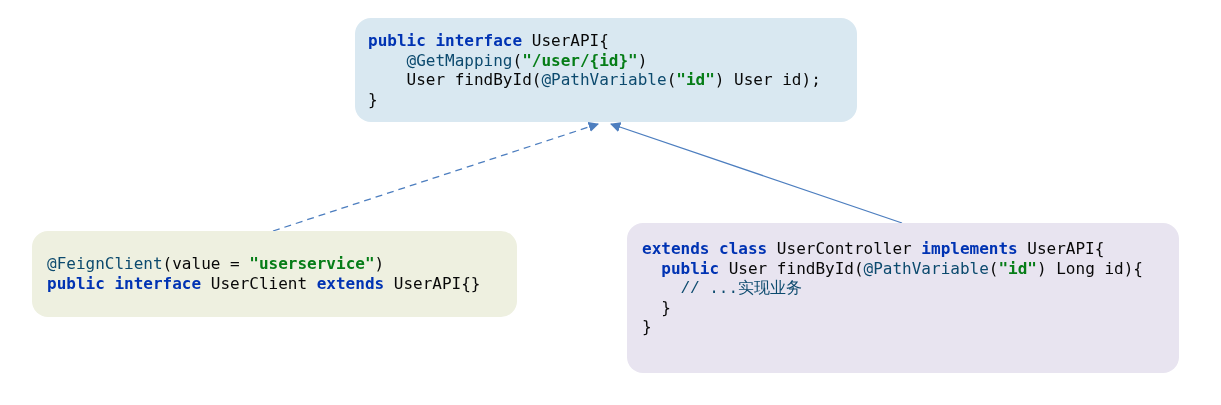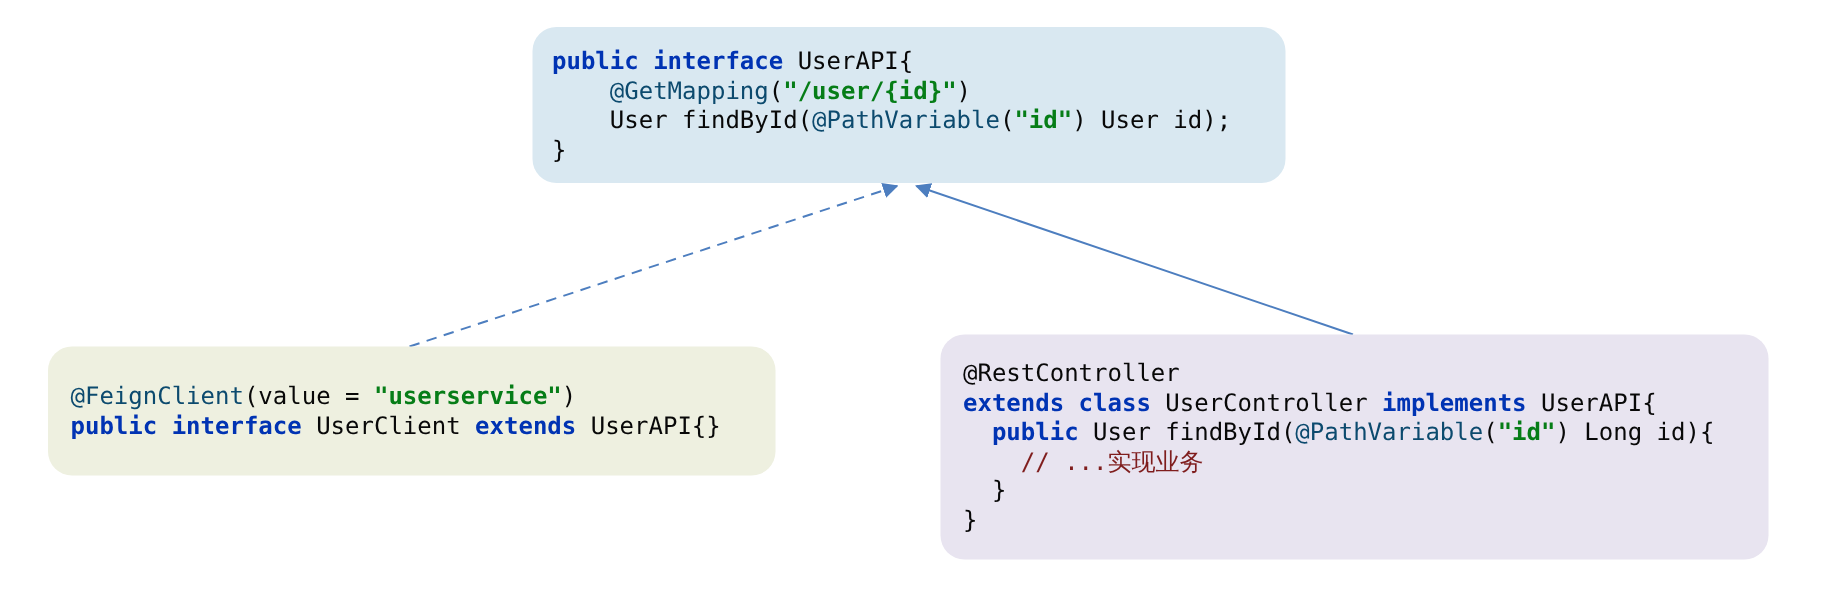--- a/index.html
+++ b/index.html
@@ -43,21 +43,21 @@
   .box-controller{
     left:627px; top:223px;
     width:552px; height:150px;
     padding:16px 15px;
     background:#e8e4f0;
   }
   .t-kw{color:#0033b3;font-weight:bold;}
   .t-ann{color:#0c4a6e;}
   .t-str{color:#067d17;font-weight:bold;}
   .t-plain{color:#080808;}
-  .t-com{color:#7f1d1d;}
+  .t-com{color:#0c4a6e;font-family:Liberation Mono, monospace;}
 </style>
 </head>
 <body>
 
 <div class="canvas">
 
   <svg class="arrow-layer" width="1221" height="405" viewBox="0 0 1221 405" xmlns="http://www.w3.org/2000/svg">
     <defs>
       <marker id="arrowhead" viewBox="0 0 10 10" refX="9" refY="5" markerWidth="8" markerHeight="8" orient="auto">
         <path d="M0,0 L10,5 L0,10 z" fill="#4d7ebf"></path>
@@ -73,21 +73,20 @@
       <div class="line"><span class="t-plain">    User findById(</span><span class="t-ann">@PathVariable</span><span class="t-plain">(</span><span class="t-str">"id"</span><span class="t-plain">) User id);</span></div>
       <div class="line"><span class="t-plain">}</span></div>
     </div>
 
   <div class="code-box box-client">
       <div class="line"><span class="t-ann">@FeignClient</span><span class="t-plain">(value = </span><span class="t-str">"userservice"</span><span class="t-plain">)</span></div>
       <div class="line"><span class="t-kw">public interface</span><span class="t-plain"> UserClient </span><span class="t-kw">extends</span><span class="t-plain"> UserAPI{}</span></div>
     </div>
 
   <div class="code-box box-controller">
-      <div class="line"><span class="t-plain">@RestController</span></div>
       <div class="line"><span class="t-kw">extends class</span><span class="t-plain"> UserController </span><span class="t-kw">implements</span><span class="t-plain"> UserAPI{</span></div>
       <div class="line"><span class="t-plain">  </span><span class="t-kw">public</span><span class="t-plain"> User findById(</span><span class="t-ann">@PathVariable</span><span class="t-plain">(</span><span class="t-str">"id"</span><span class="t-plain">) Long id){</span></div>
       <div class="line"><span class="t-com">    // ...实现业务</span></div>
       <div class="line"><span class="t-plain">  }</span></div>
       <div class="line"><span class="t-plain">}</span></div>
     </div>
 
 </div>
 
 </body></html>

